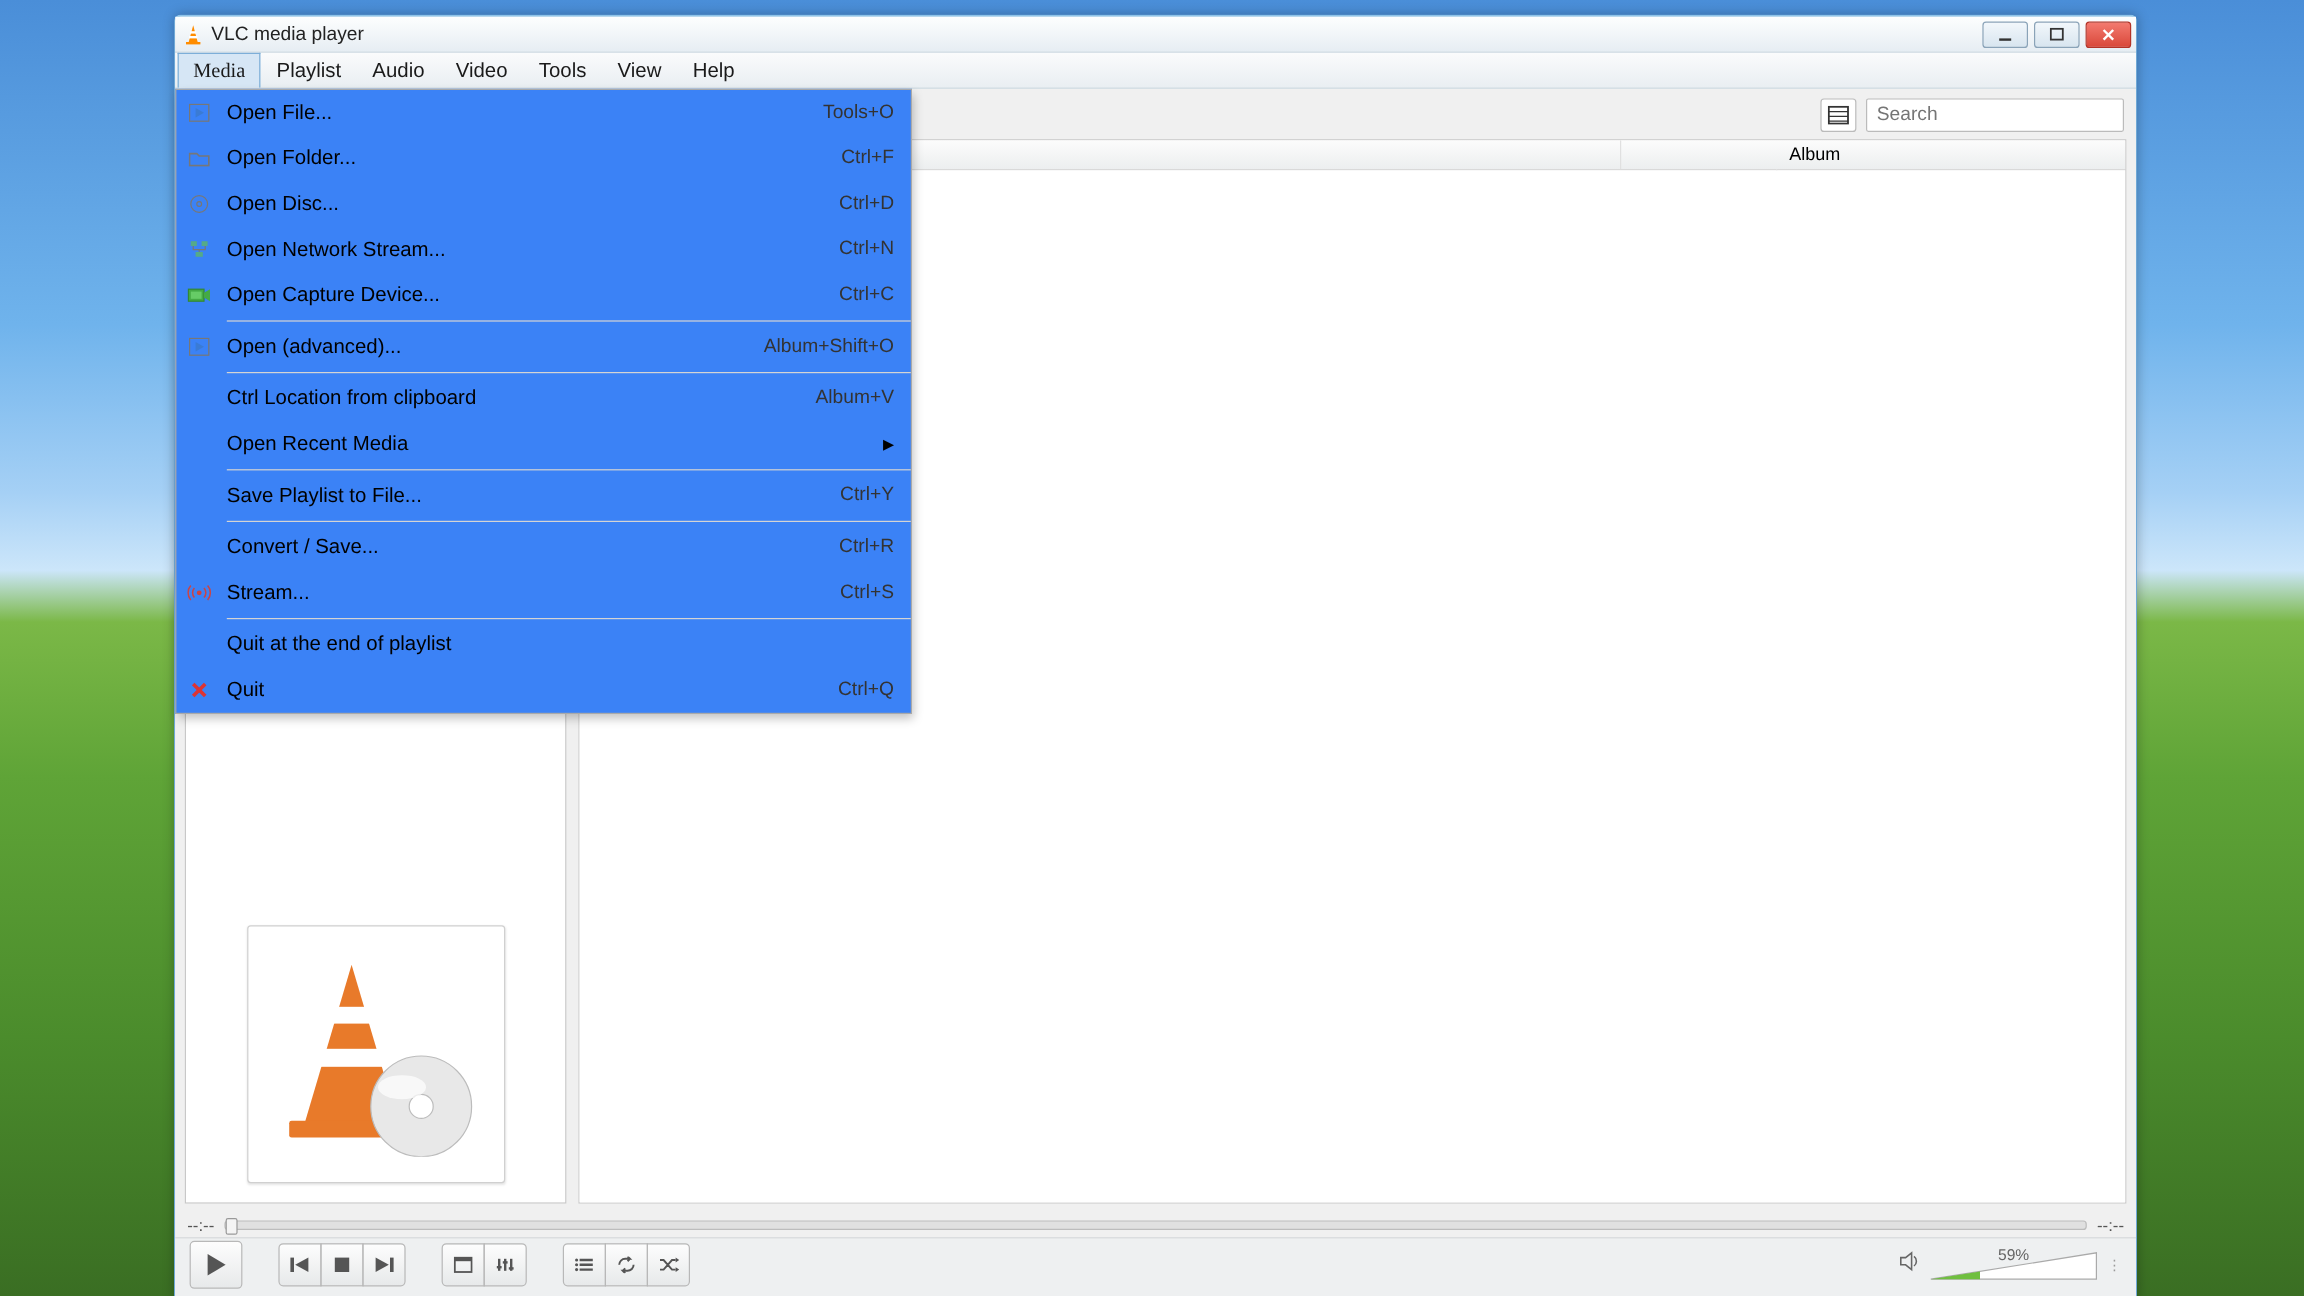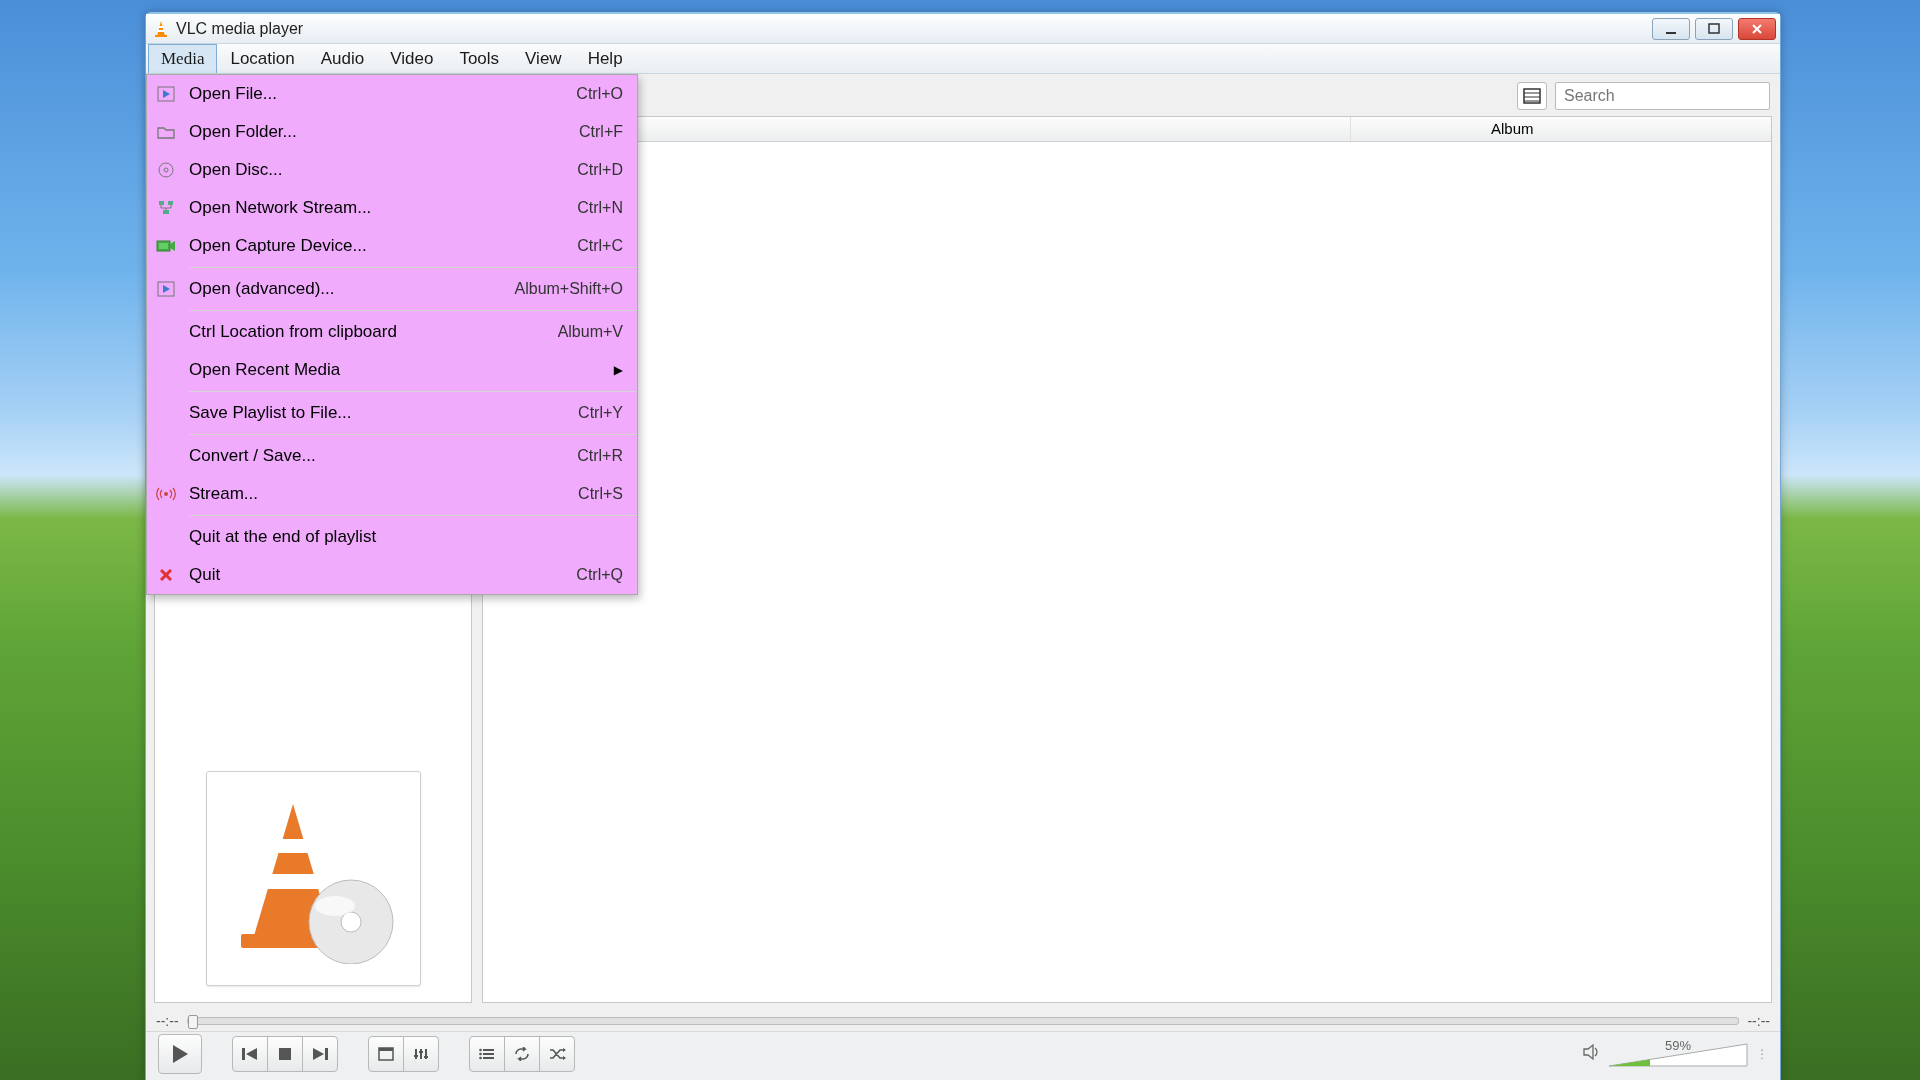--- a/index.html
+++ b/index.html
@@ -94,22 +94,22 @@
 .cbtn-group .cbtn:first-child { border-radius:4px 0 0 4px; margin-left:0; }
 .cbtn-group .cbtn:last-child { border-radius:0 4px 4px 0; }
 .spacer-sm { width:14px; }
 .vol-area { margin-left:auto; display:flex; align-items:center; gap:8px; }
 .vol-tri { width:140px; height:28px; position:relative; }
 .vol-tri svg { display:block; }
 .vol-pct { font-size:13px; color:#666; position:absolute; top:-2px; left:50%; transform:translateX(-50%); }
 
 
 .dropdown {
-  position:absolute; left: 0px; top: 60px; width: 492px;
-  background:#f0abfc; border:1px solid #a9a9a9; box-shadow: 2px 4px 8px rgba(0,0,0,.25);
+  position:absolute; left: 0px; top: 60px; width: 614px;
+  background:#3b82f6; border:1px solid #a9a9a9; box-shadow: 2px 4px 8px rgba(0,0,0,.25);
   font-size:17px;
 }
 .dd-item { display:flex; align-items:center; height:38px; padding:0 14px 0 8px; gap:12px; }
 .dd-item .ico { width:22px; height:22px; display:flex; align-items:center; justify-content:center; color:#555; }
 .dd-item .lbl { flex:1; }
 .dd-item .sc { color:#333; font-size:16px; }
 .dd-item .arrow { margin-left:auto; font-size:12px; }
 .dd-sep { height:1px; background:#d4d4d4; margin:2px 0 2px 42px; }
 </style>
 </head>
@@ -142,21 +142,21 @@
           <svg width="12" height="12">
             <line x1="2" y1="2" x2="10" y2="10" stroke="#fff" stroke-width="2"></line>
             <line x1="10" y1="2" x2="2" y2="10" stroke="#fff" stroke-width="2"></line>
           </svg>
         </div>
     </div>
   </div>
 
   <div class="menubar">
     <div class="menu-item active">Media</div>
-    <div class="menu-item">Location</div>
+    <div class="menu-item">Playlist</div>
     <div class="menu-item">Audio</div>
     <div class="menu-item">Video</div>
     <div class="menu-item">Tools</div>
     <div class="menu-item">View</div>
     <div class="menu-item">Help</div>
   </div>
 
   <div class="content">
     <div class="upper">
       <div class="sidebar">
@@ -295,21 +295,21 @@
 
   <div class="dropdown" id="dd">
       <div class="dd-item">
         <span class="ico">
           <svg width="18" height="16">
             <rect x="1" y="1" width="16" height="14" fill="none" stroke="#777"></rect>
             <polygon points="6,4 13,8 6,12" fill="#3a7bd5"></polygon>
           </svg>
         </span>
         <span class="lbl">Open File...</span>
-        <span class="sc">Ctrl+O</span>
+        <span class="sc">Tools+O</span>
       </div>
       <div class="dd-item">
         <span class="ico">
           <svg width="18" height="14">
             <path d="M1 3 h6 l2 2 h8 v8 h-16 z" fill="none" stroke="#777" stroke-width="1.3"></path>
           </svg>
         </span>
         <span class="lbl">Open Folder...</span>
         <span class="sc">Ctrl+F</span>
       </div>

